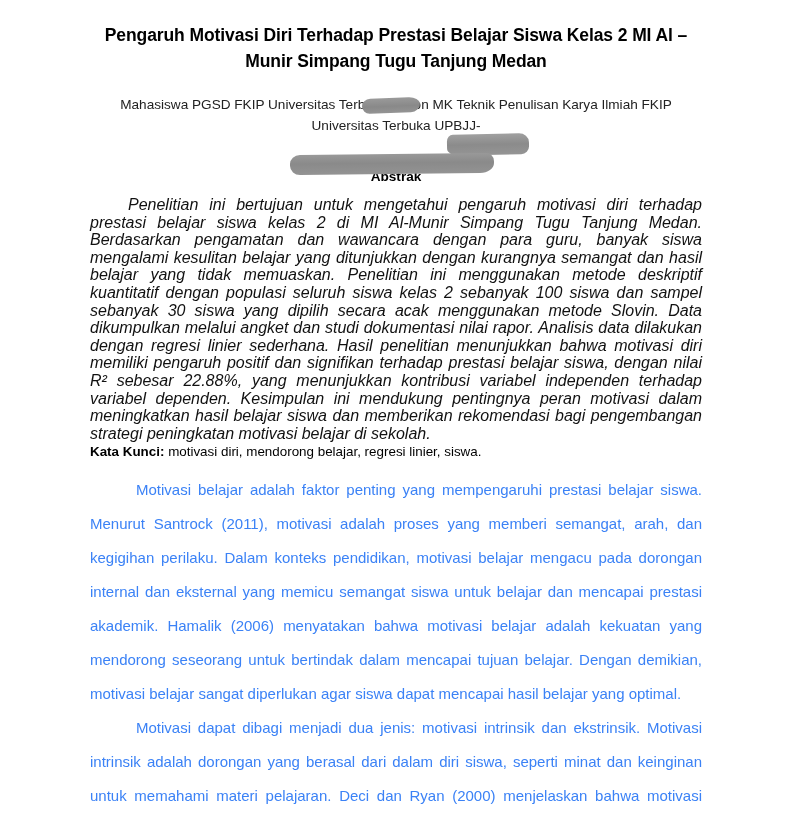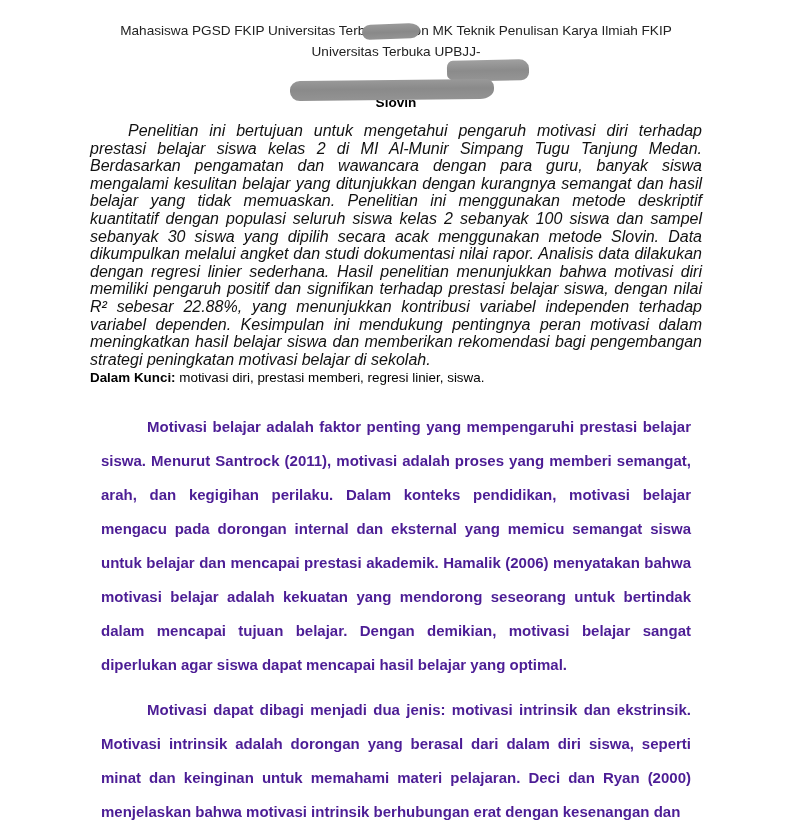--- a/index.html
+++ b/index.html
@@ -135,56 +135,56 @@
     font-size: 14px;
     font-weight: bold;
     letter-spacing: 0.1px;
   }
   .section-heading .sec-letter {
     display: inline-block;
     min-width: 22px;
   }
 
   .body-par {
-    margin: 11px;
+    margin: 0;
     padding-top: 12px;
     font-size: 15px;
     line-height: 34px;
     text-align: justify;
     text-indent: 46px;
-    color: #4c1d95;
-    font-weight: bold;
+    color: #3b82f6;
   }
   .body-par + .body-par {
     padding-top: 0;
   }
 </style>
 </head>
 <body>
 
 <div class="page">
   <div class="content">
 
+    <h1 class="doc-title">Pengaruh Motivasi Diri Terhadap Prestasi Belajar Siswa Kelas 2 MI Al – Munir Simpang Tugu Tanjung Medan</h1>
 
     <div class="affil-block">
       <p class="affil-text">Mahasiswa PGSD FKIP Universitas Terbuka; Tuton MK Teknik Penulisan Karya Ilmiah FKIP Universitas Terbuka UPBJJ-</p>
 
       <div class="link-peek">....@......</div>
 
       <div class="redaction r-top"></div>
       <div class="redaction r-mid"></div>
       <div class="redaction r-bot"></div>
     </div>
 
-    <h2 class="abstrak-heading">Slovin</h2>
+    <h2 class="abstrak-heading">Abstrak</h2>
 
     <p class="abstract-body">Penelitian ini bertujuan untuk mengetahui pengaruh motivasi diri terhadap prestasi belajar siswa kelas 2 di MI Al-Munir Simpang Tugu Tanjung Medan. Berdasarkan pengamatan dan wawancara dengan para guru, banyak siswa mengalami kesulitan belajar yang ditunjukkan dengan kurangnya semangat dan hasil belajar yang tidak memuaskan. Penelitian ini menggunakan metode deskriptif kuantitatif dengan populasi seluruh siswa kelas 2 sebanyak 100 siswa dan sampel sebanyak 30 siswa yang dipilih secara acak menggunakan metode Slovin. Data dikumpulkan melalui angket dan studi dokumentasi nilai rapor. Analisis data dilakukan dengan regresi linier sederhana. Hasil penelitian menunjukkan bahwa motivasi diri memiliki pengaruh positif dan signifikan terhadap prestasi belajar siswa, dengan nilai R² sebesar 22.88%, yang menunjukkan kontribusi variabel independen terhadap variabel dependen. Kesimpulan ini mendukung pentingnya peran motivasi dalam meningkatkan hasil belajar siswa dan memberikan rekomendasi bagi pengembangan strategi peningkatan motivasi belajar di sekolah.</p>
 
     <p class="keywords">
-      <span class="kw-label">Dalam Kunci:</span><span> motivasi diri, prestasi memberi, regresi linier, siswa.</span>
+      <span class="kw-label">Kata Kunci:</span><span> motivasi diri, mendorong belajar, regresi linier, siswa.</span>
     </p>
 
 
     <p class="body-par">Motivasi belajar adalah faktor penting yang mempengaruhi prestasi belajar siswa. Menurut Santrock (2011), motivasi adalah proses yang memberi semangat, arah, dan kegigihan perilaku. Dalam konteks pendidikan, motivasi belajar mengacu pada dorongan internal dan eksternal yang memicu semangat siswa untuk belajar dan mencapai prestasi akademik. Hamalik (2006) menyatakan bahwa motivasi belajar adalah kekuatan yang mendorong seseorang untuk bertindak dalam mencapai tujuan belajar. Dengan demikian, motivasi belajar sangat diperlukan agar siswa dapat mencapai hasil belajar yang optimal.</p>
 
     <p class="body-par">Motivasi dapat dibagi menjadi dua jenis: motivasi intrinsik dan ekstrinsik. Motivasi intrinsik adalah dorongan yang berasal dari dalam diri siswa, seperti minat dan keinginan untuk memahami materi pelajaran. Deci dan Ryan (2000) menjelaskan bahwa motivasi intrinsik berhubungan erat dengan kesenangan dan</p>
 
   </div>
 </div>
 

